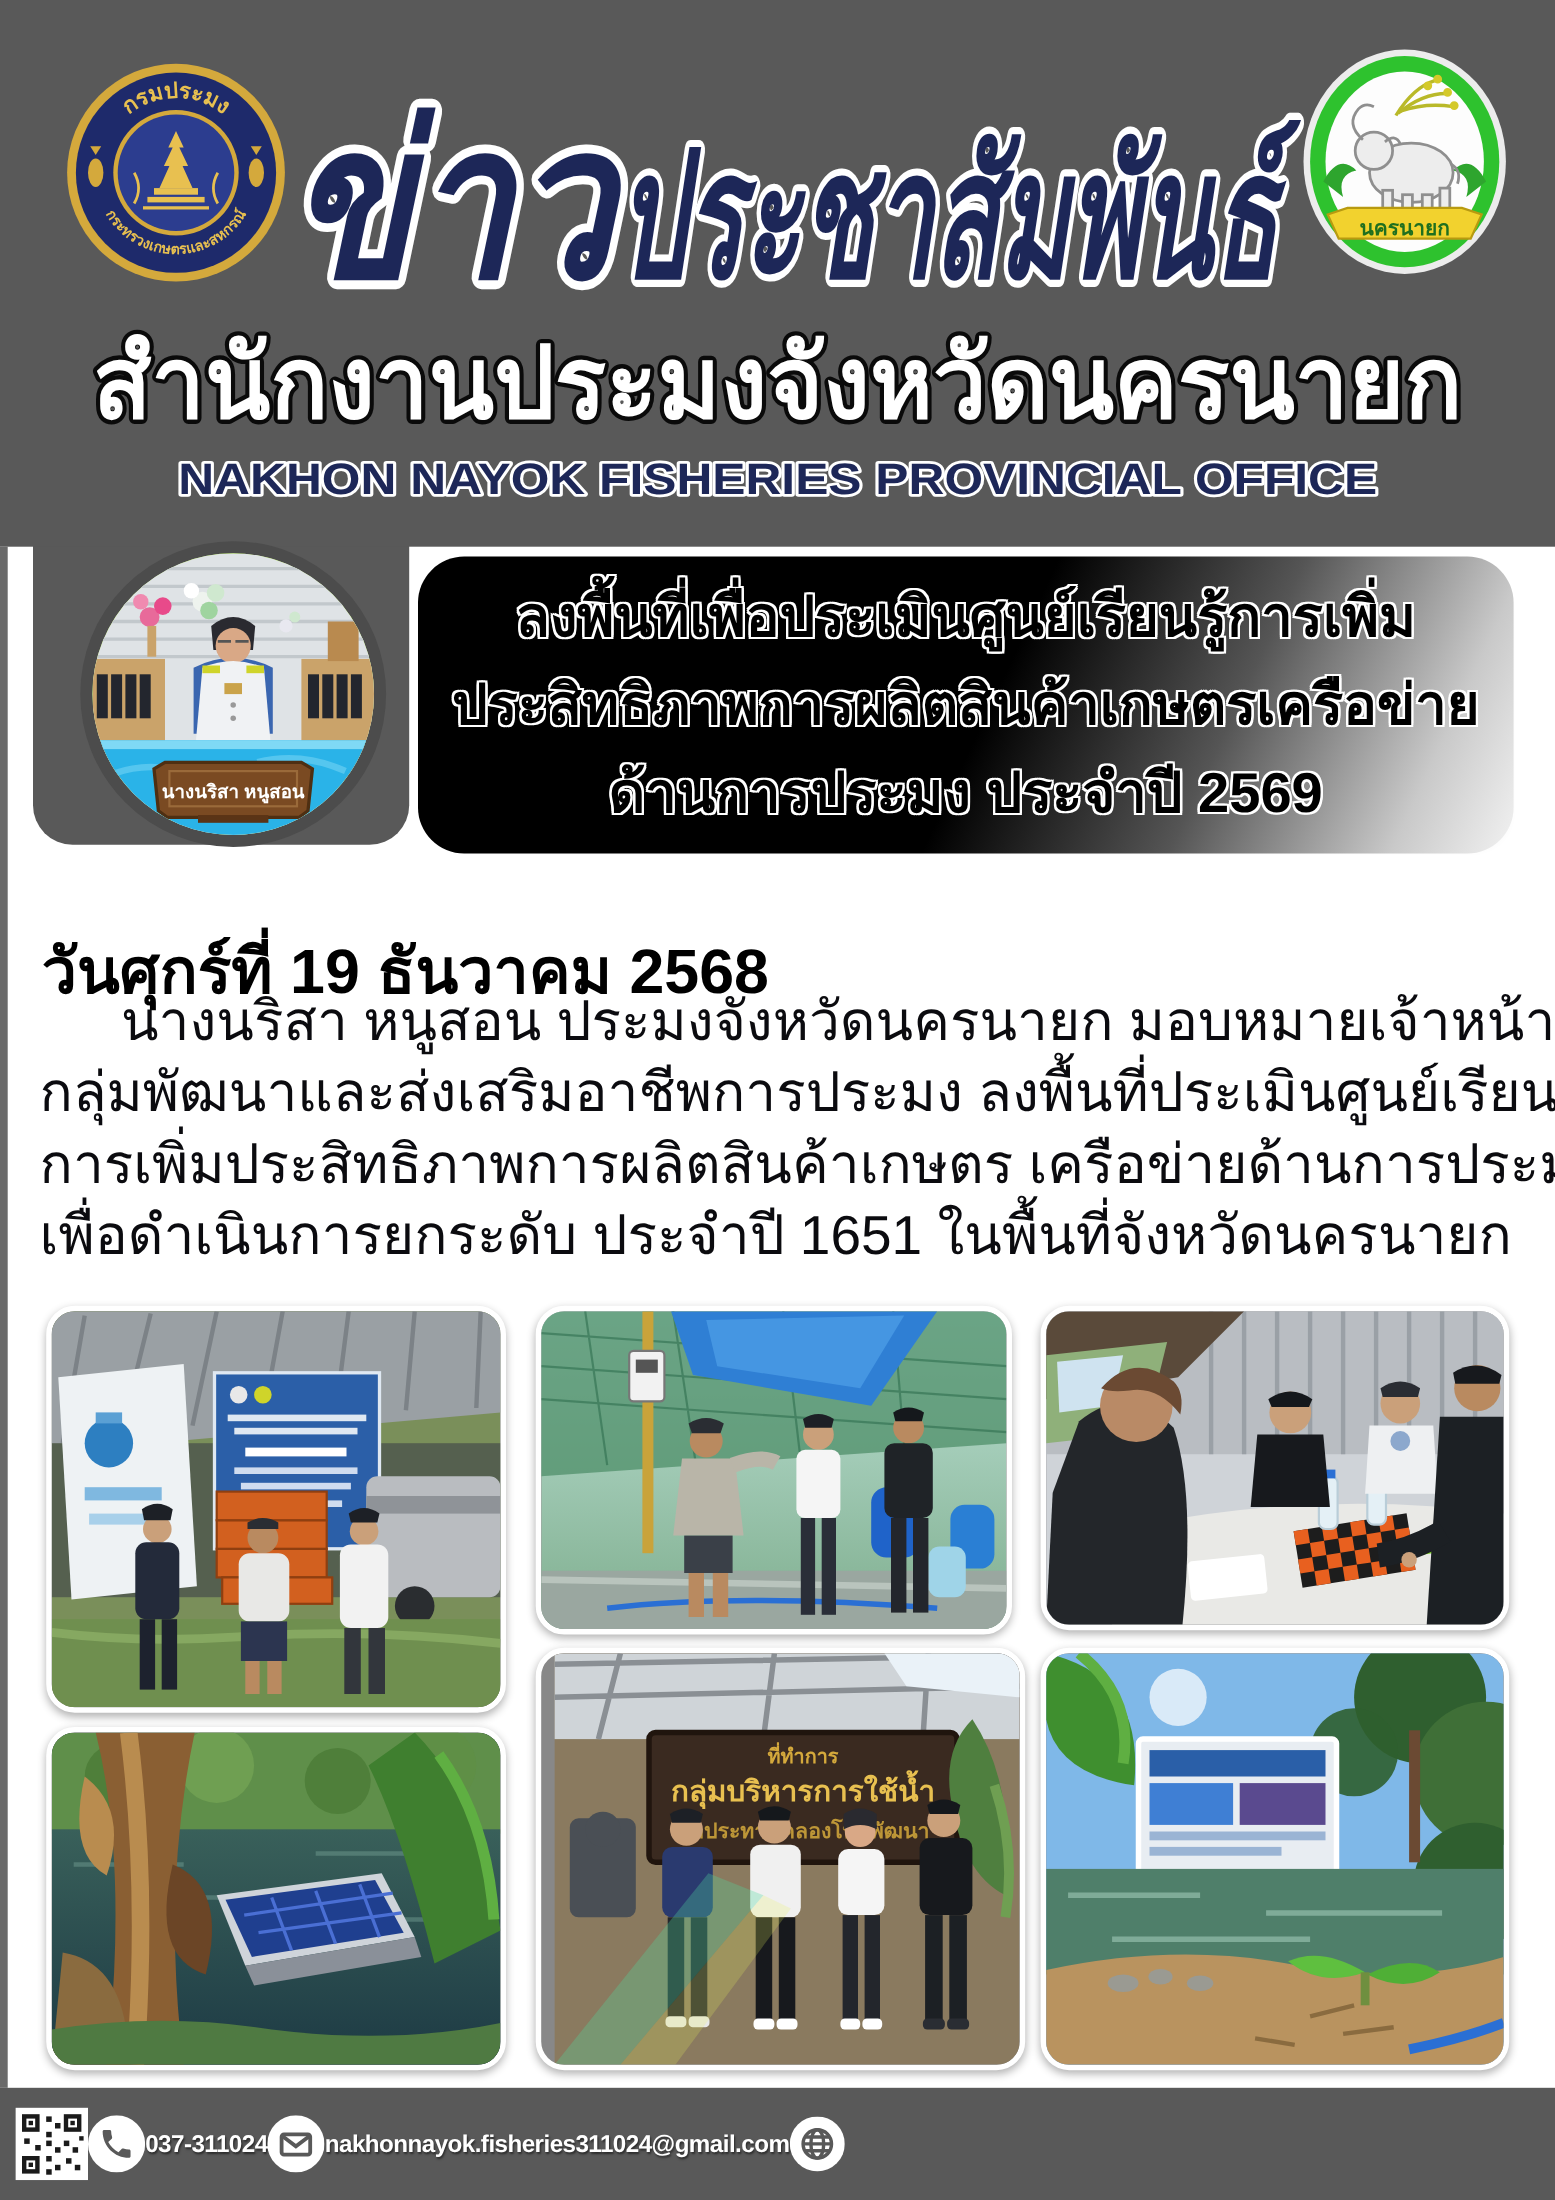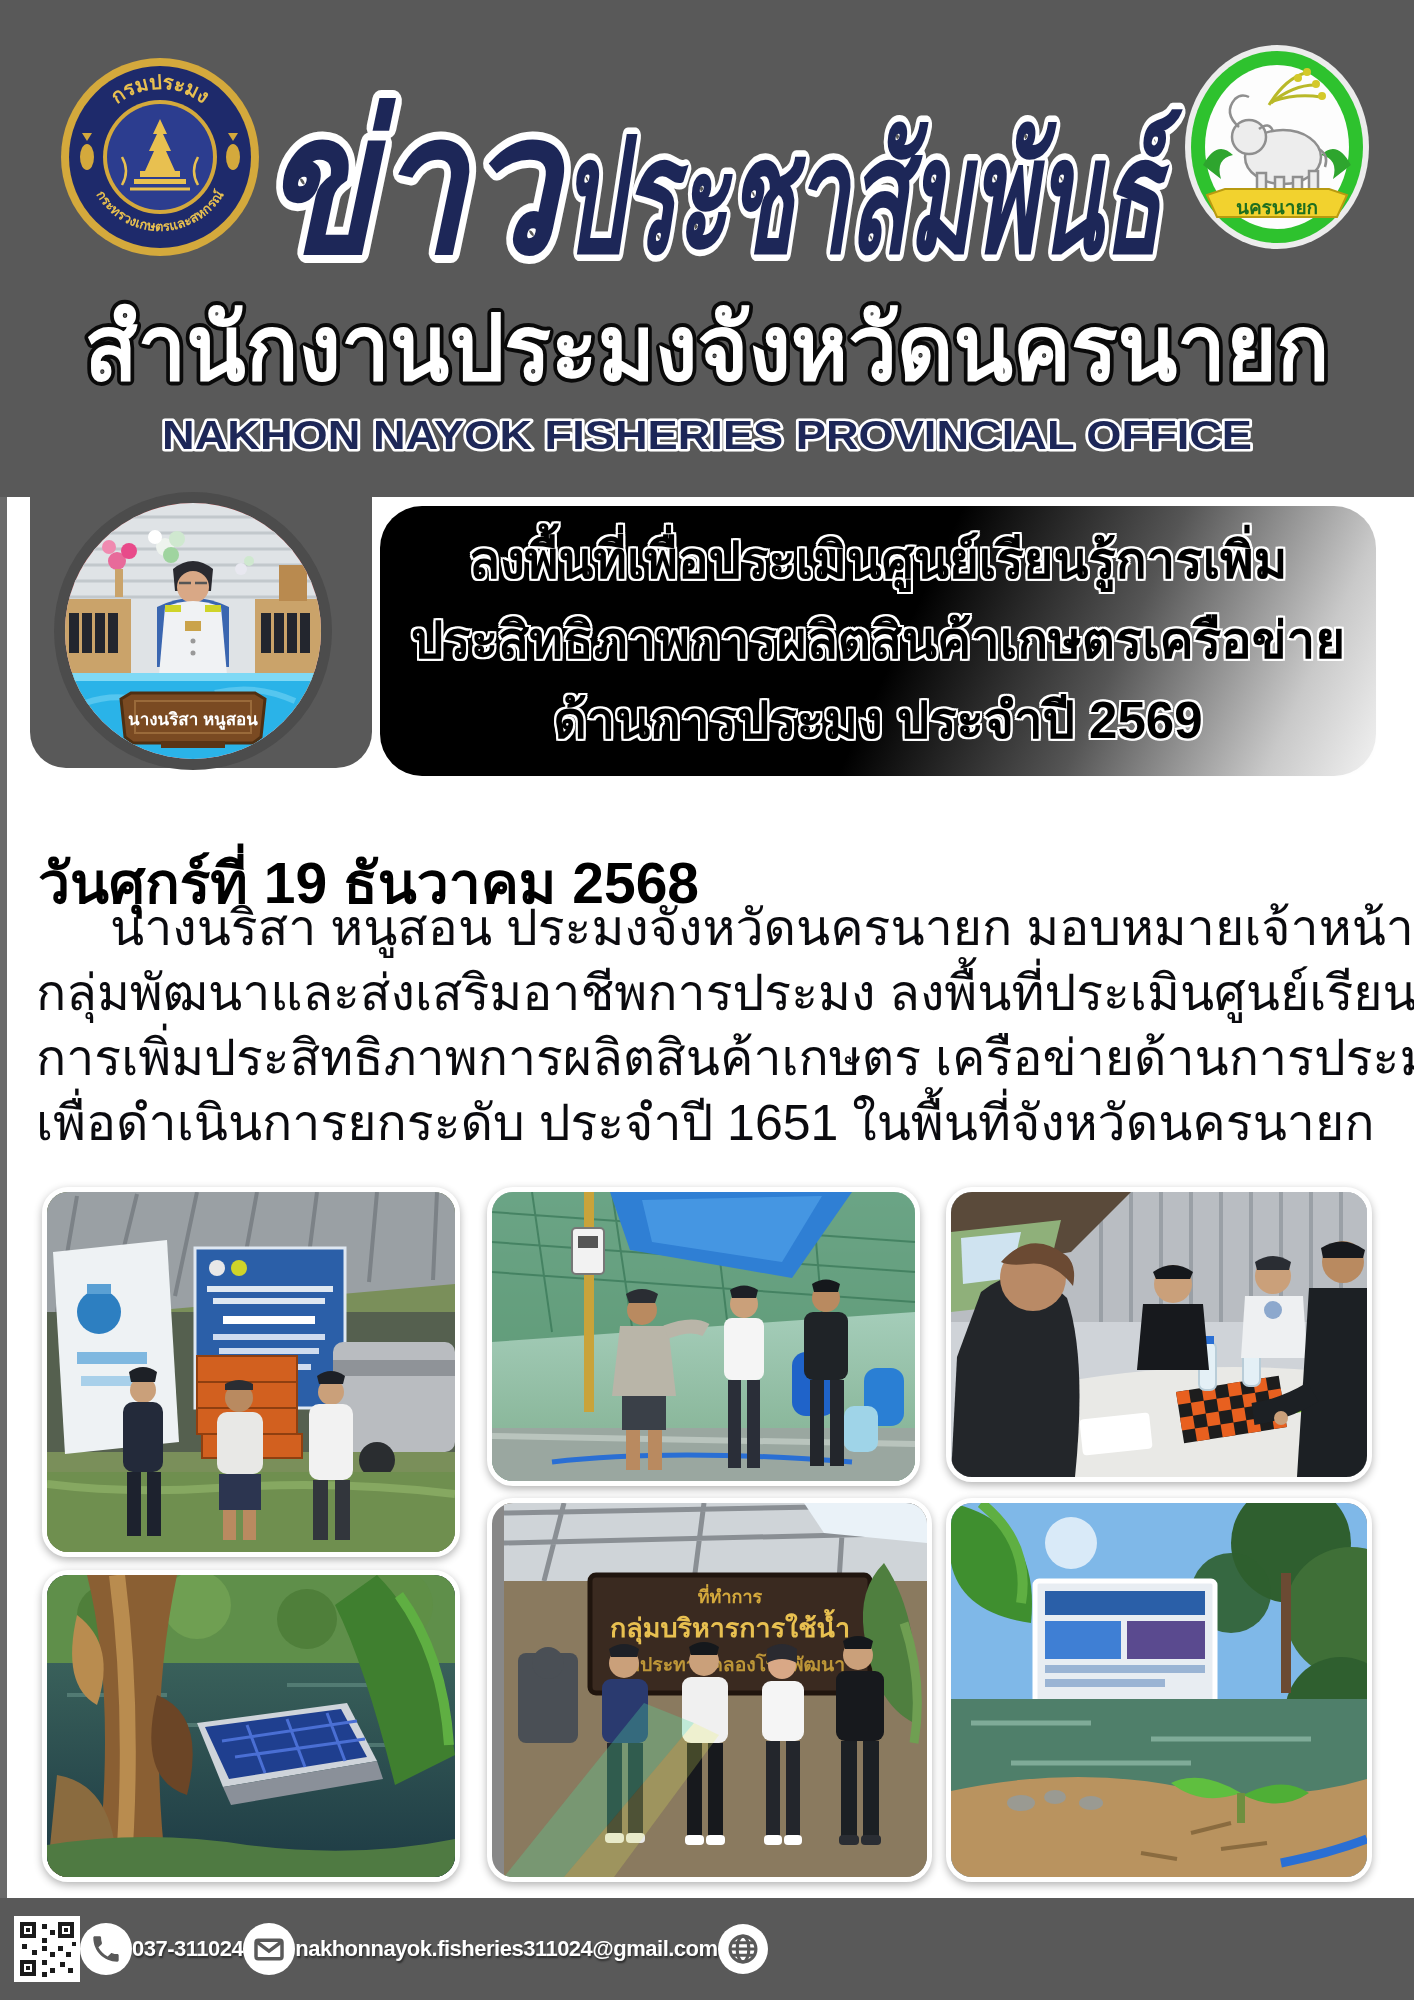--- a/index.html
+++ b/index.html
@@ -7,22 +7,22 @@
        font-family:"Liberation Sans","DejaVu Sans",sans-serif;overflow:hidden;}
   .abs{position:absolute;}
 
   
   .header{left:0;top:0;width:1414px;height:497px;background:#595959;z-index:2;}
   .header svg{display:block;}
 
   
   .portrait-patch{left:30px;top:400px;width:342px;height:368px;background:#595959;
                   border-radius:0 0 36px 36px;z-index:1;}
-  .portrait{left:54px;top:492px;width:256px;height:256px;border:11px solid #4c4c4c;
-            border-radius:50%;overflow:hidden;z-index:3;background:#b91c1c;}
+  .portrait{left:73px;top:492px;width:256px;height:256px;border:11px solid #4c4c4c;
+            border-radius:50%;overflow:hidden;z-index:3;background:#bef264;}
   .portrait svg{display:block;width:100%;height:100%;}
 
   .headline-box{left:393px;top:519px;width:970px;height:244px;background:#d9d9d9;
                 border-radius:30px;z-index:3;display:flex;flex-direction:column;
                 justify-content:center;align-items:center;
                 box-shadow:6px 6px 10px rgba(0,0,0,0.10);}
   .headline-box::before{content:"";position:absolute;inset:-13px;z-index:-1;border-radius:42px;
                 background:linear-gradient(115deg,#000 52%,#555 72%,#c9c9c9 90%,#f2f2f2 100%);}
   .headline-line{font-size:51px;font-weight:900;color:#000;white-space:nowrap;line-height:80px;
                 text-shadow:-2px 0 0 #fff,2px 0 0 #fff,0 -2px 0 #fff,0 2px 0 #fff,

